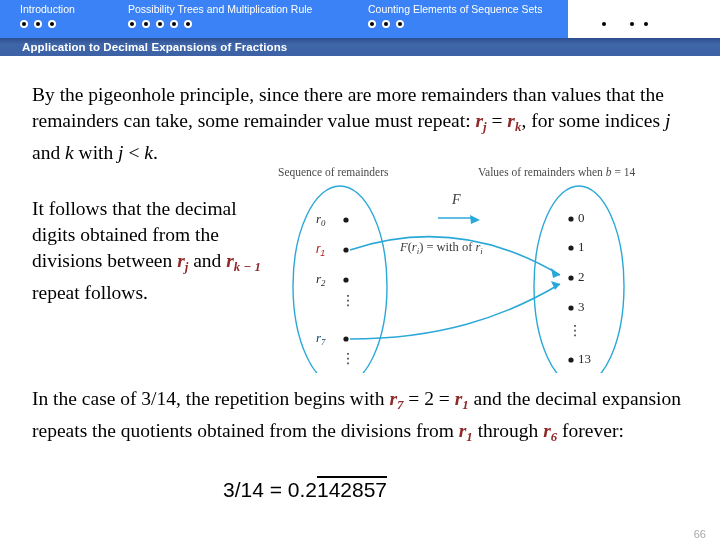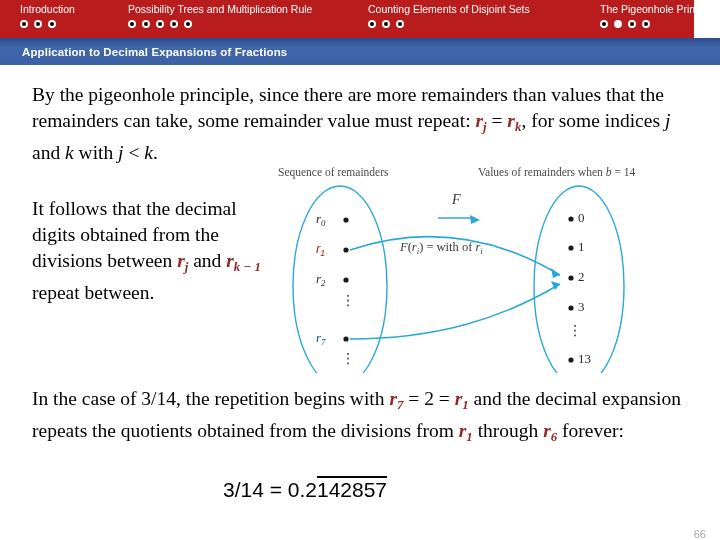--- a/index.html
+++ b/index.html
@@ -12,23 +12,23 @@
     height: 540px;
     font-family: "Liberation Sans", sans-serif;
     overflow: hidden;
     position: relative;
   }
 
   
   #nav-bar {
     position: absolute;
     left: 0; top: 0;
-    width: 694px;
+    width: 568px;
     height: 38px;
-    background: #b91c1c;
+    background: #3b82f6;
   }
   .nav-section {
     position: absolute;
     top: 0;
   }
   .nav-title {
     color: #ffffff;
     font-size: 10.5px;
     line-height: 18px;
     white-space: nowrap;
@@ -49,21 +49,21 @@
   }
   .nav-dot.active {
     background: #ffffff;
   }
 
   
   #section-banner {
     position: absolute;
     left: 0; top: 38px;
     width: 720px;
-    height: 27px;
+    height: 18px;
     background: #3c62a5;
     background: linear-gradient(to bottom, #2c4d8e 0%, #3f66a9 35%, #3c62a5 100%);
     display: flex;
     align-items: center;
   }
   #section-banner-text {
     color: #ffffff;
     font-size: 11.5px;
     font-weight: bold;
     margin-left: 22px;
@@ -164,21 +164,21 @@
     <div class="nav-dots">
       <span class="nav-dot"></span>
       <span class="nav-dot"></span>
       <span class="nav-dot"></span>
       <span class="nav-dot"></span>
       <span class="nav-dot"></span>
     </div>
   </div>
 
   <div class="nav-section" style="left:368px;">
-    <div class="nav-title">Counting Elements of Disjoint Sets</div>
+    <div class="nav-title">Counting Elements of Sequence Sets</div>
     <div class="nav-dots">
       <span class="nav-dot"></span>
       <span class="nav-dot"></span>
       <span class="nav-dot"></span>
     </div>
   </div>
 
   <div class="nav-section" style="left:600px;">
     <div class="nav-title">The Pigeonhole Principle</div>
     <div class="nav-dots">
@@ -193,21 +193,21 @@
 
 <div id="section-banner">
   <span id="section-banner-text">Application to Decimal Expansions of Fractions</span>
 </div>
 
 <div id="para-1" class="body-text">
   <span>By the pigeonhole principle, since there are more remainders than values that the remainders can take, some remainder value must repeat: </span><span class="mv"><span>r</span><span class="mv-sub">j</span></span><span> = </span><span class="mv"><span>r</span><span class="mv-sub">k</span></span><span>, for some indices </span><span class="it">j</span><span> and </span><span class="it">k</span><span> with </span><span class="it">j</span><span> &lt; </span><span class="it">k</span><span>.</span>
 </div>
 
 <div id="para-2" class="body-text">
-  <span>It follows that the decimal digits obtained from the divisions between </span><span class="mv"><span>r</span><span class="mv-sub">j</span></span><span> and </span><span class="mv"><span>r</span><span class="mv-sub">k − 1</span></span><span> repeat between.</span>
+  <span>It follows that the decimal digits obtained from the divisions between </span><span class="mv"><span>r</span><span class="mv-sub">j</span></span><span> and </span><span class="mv"><span>r</span><span class="mv-sub">k − 1</span></span><span> repeat follows.</span>
 </div>
 
 <div id="diagram">
   <svg width="442" height="205" viewBox="0 0 442 205" xmlns="http://www.w3.org/2000/svg">
 
     <ellipse cx="62" cy="118" rx="47" ry="100" fill="none" stroke="#2aa8d8" stroke-width="1.4"></ellipse>
 
     <ellipse cx="301" cy="118" rx="45" ry="100" fill="none" stroke="#2aa8d8" stroke-width="1.4"></ellipse>
 
     <circle cx="68" cy="52" r="2.6" fill="#1a1a1a"></circle>

